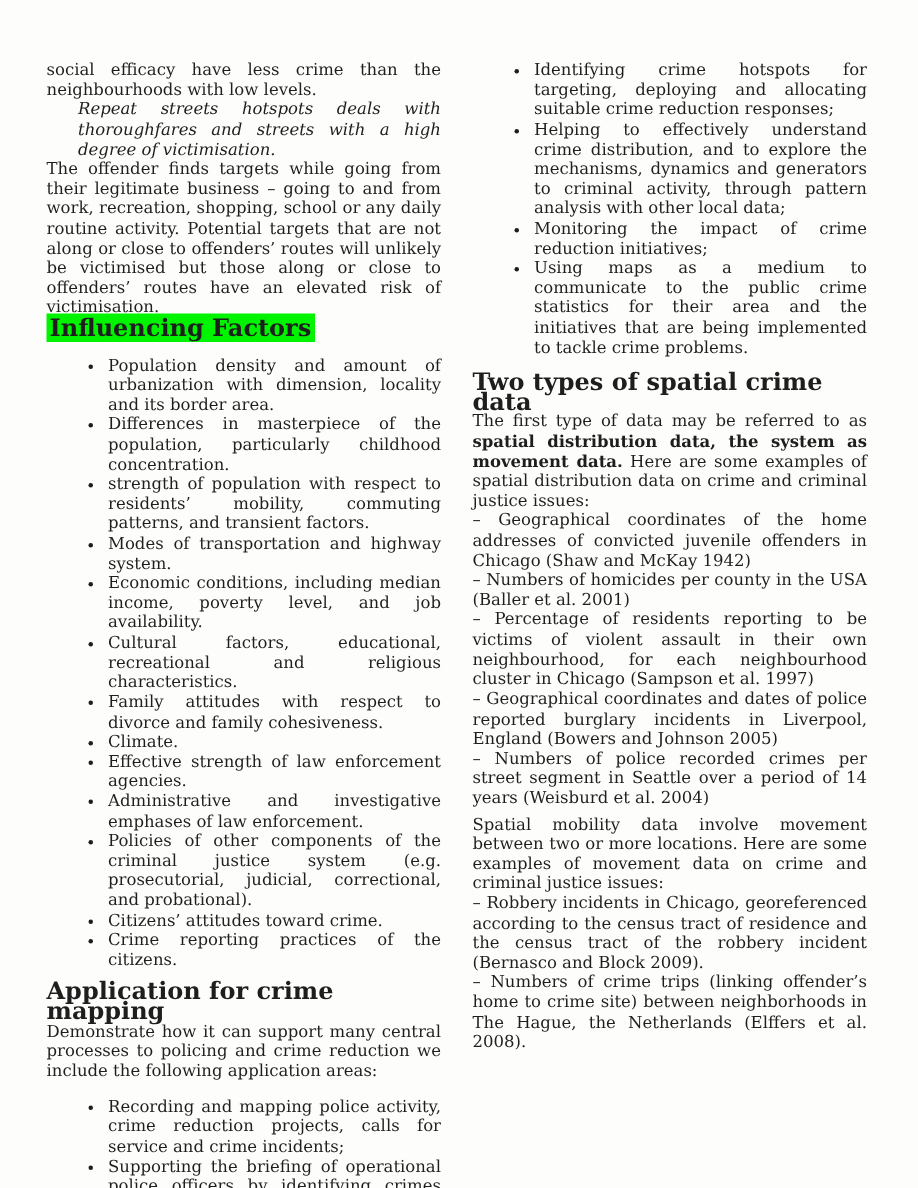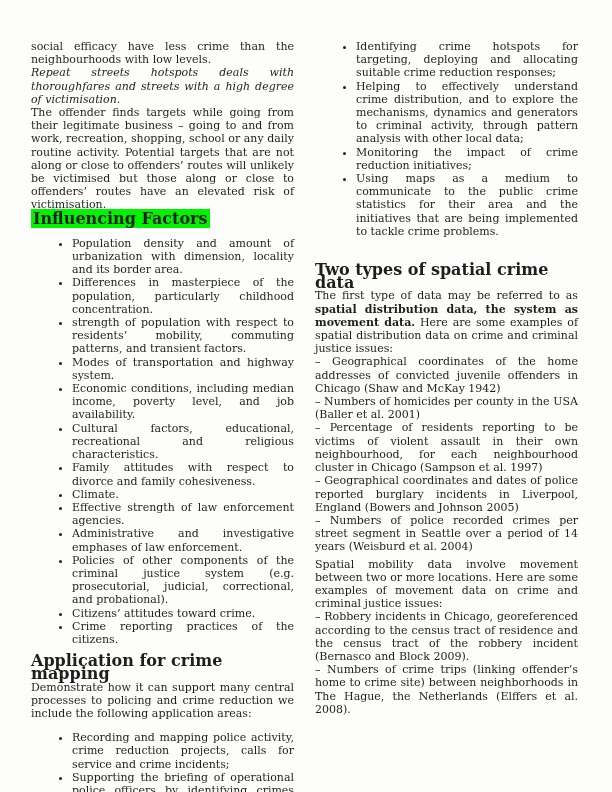--- a/index.html
+++ b/index.html
@@ -12,24 +12,24 @@
     font-family:"DejaVu Serif","Liberation Serif",serif;
     font-size:11px;
     line-height:13.2px;
     box-sizing:border-box;
     padding:40px 34px 20px 31px;
     overflow:hidden;
   }
   .cols{display:flex;gap:21px;}
   .col{width:263px;flex:0 0 263px;}
   p{margin:0;text-align:justify;}
-  p.italic{font-style:italic;}
+  p.italic{font-style:italic;margin-left:21px;}
   .head{margin:0;font-size:16px;line-height:13.2px;font-weight:bold;text-align:left;}
   .mt8{margin-top:8px;}
-  .mt10{margin-top:25px;}
+  .mt10{margin-top:10px;}
   .mt4{margin-top:4px;}
   .hl{background:#00f400;padding:0 2px;font-weight:bold;}
   ul.bullets{
     margin:12px 0 0 0;
     padding:0 0 0 41px;
     list-style:disc outside;
   }
   ul.bullets.tight{margin-top:11px;}
   ul.bullets.mt0{margin-top:0;}
   ul.bullets li{text-align:justify;margin:0;padding:0;}

